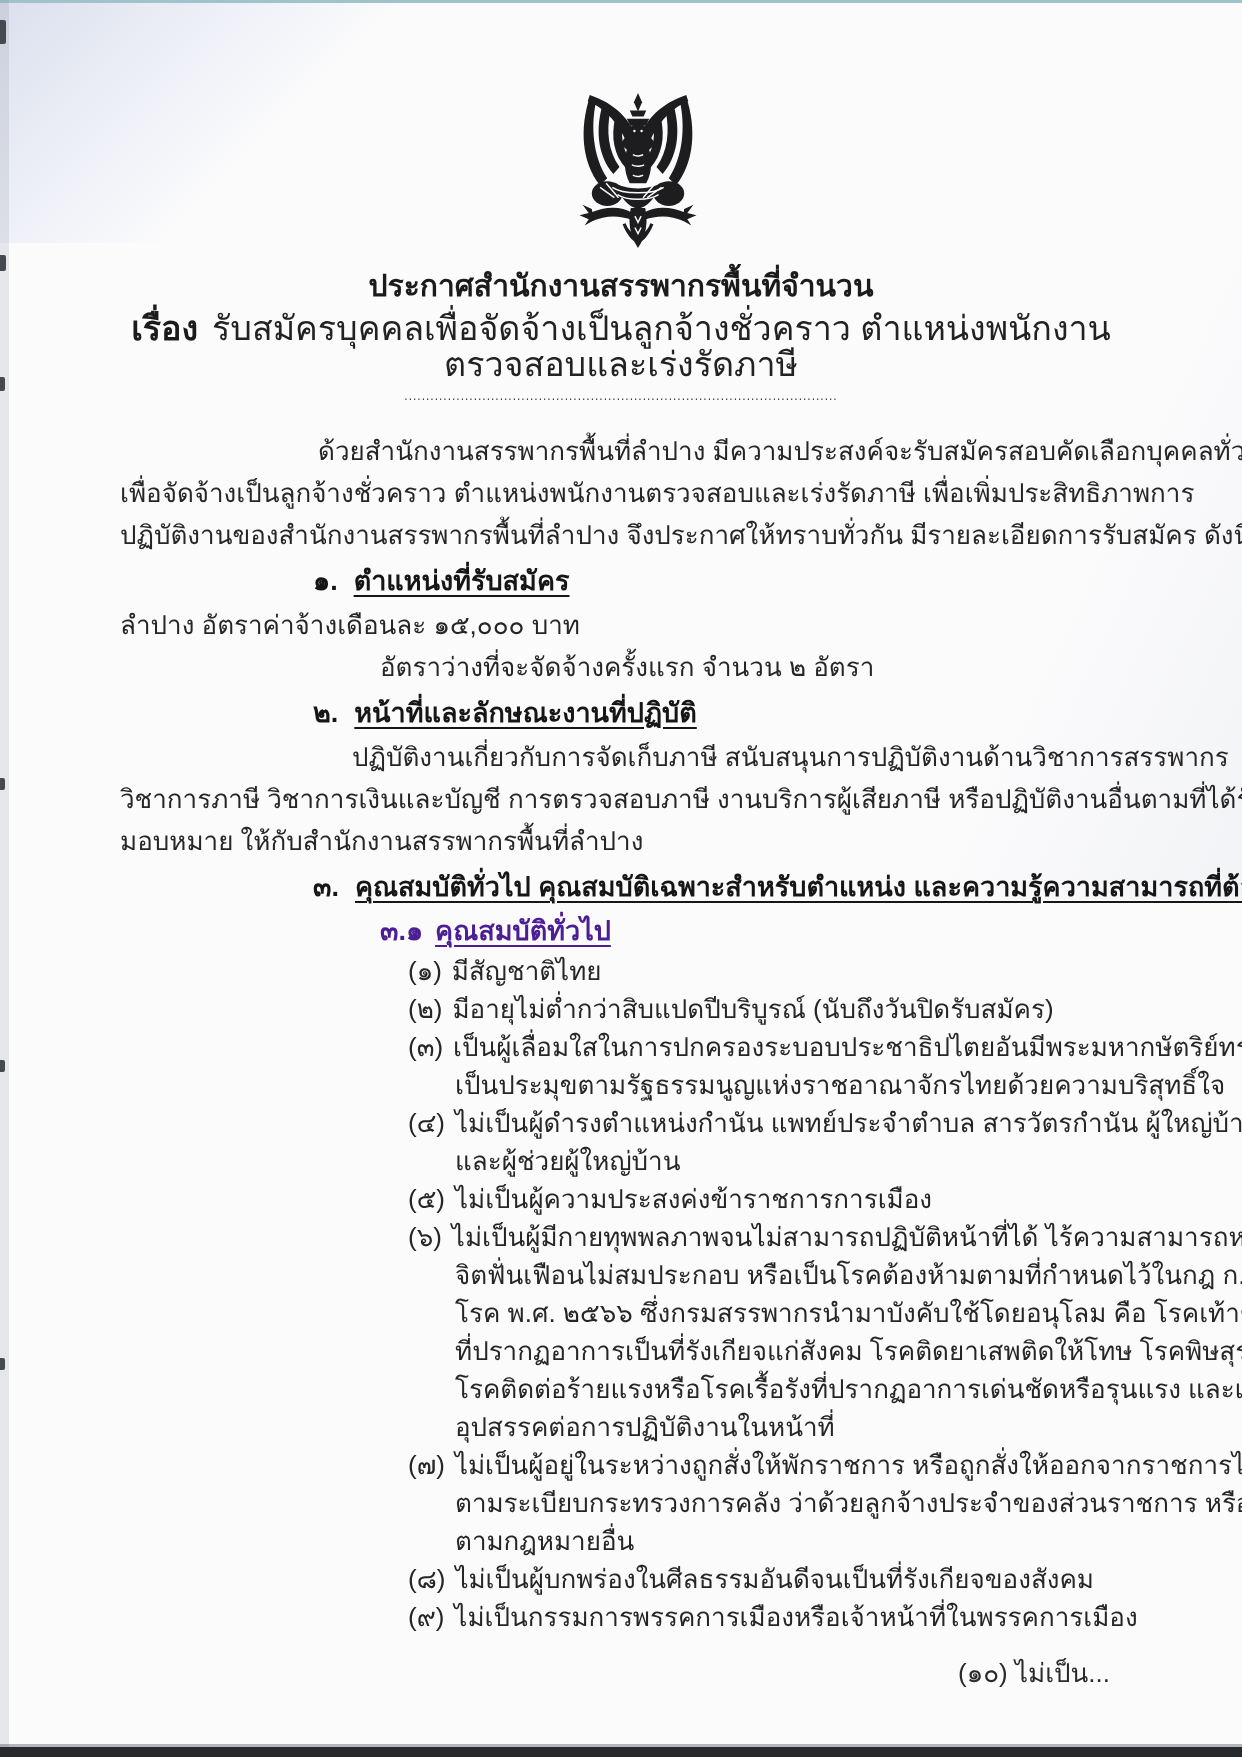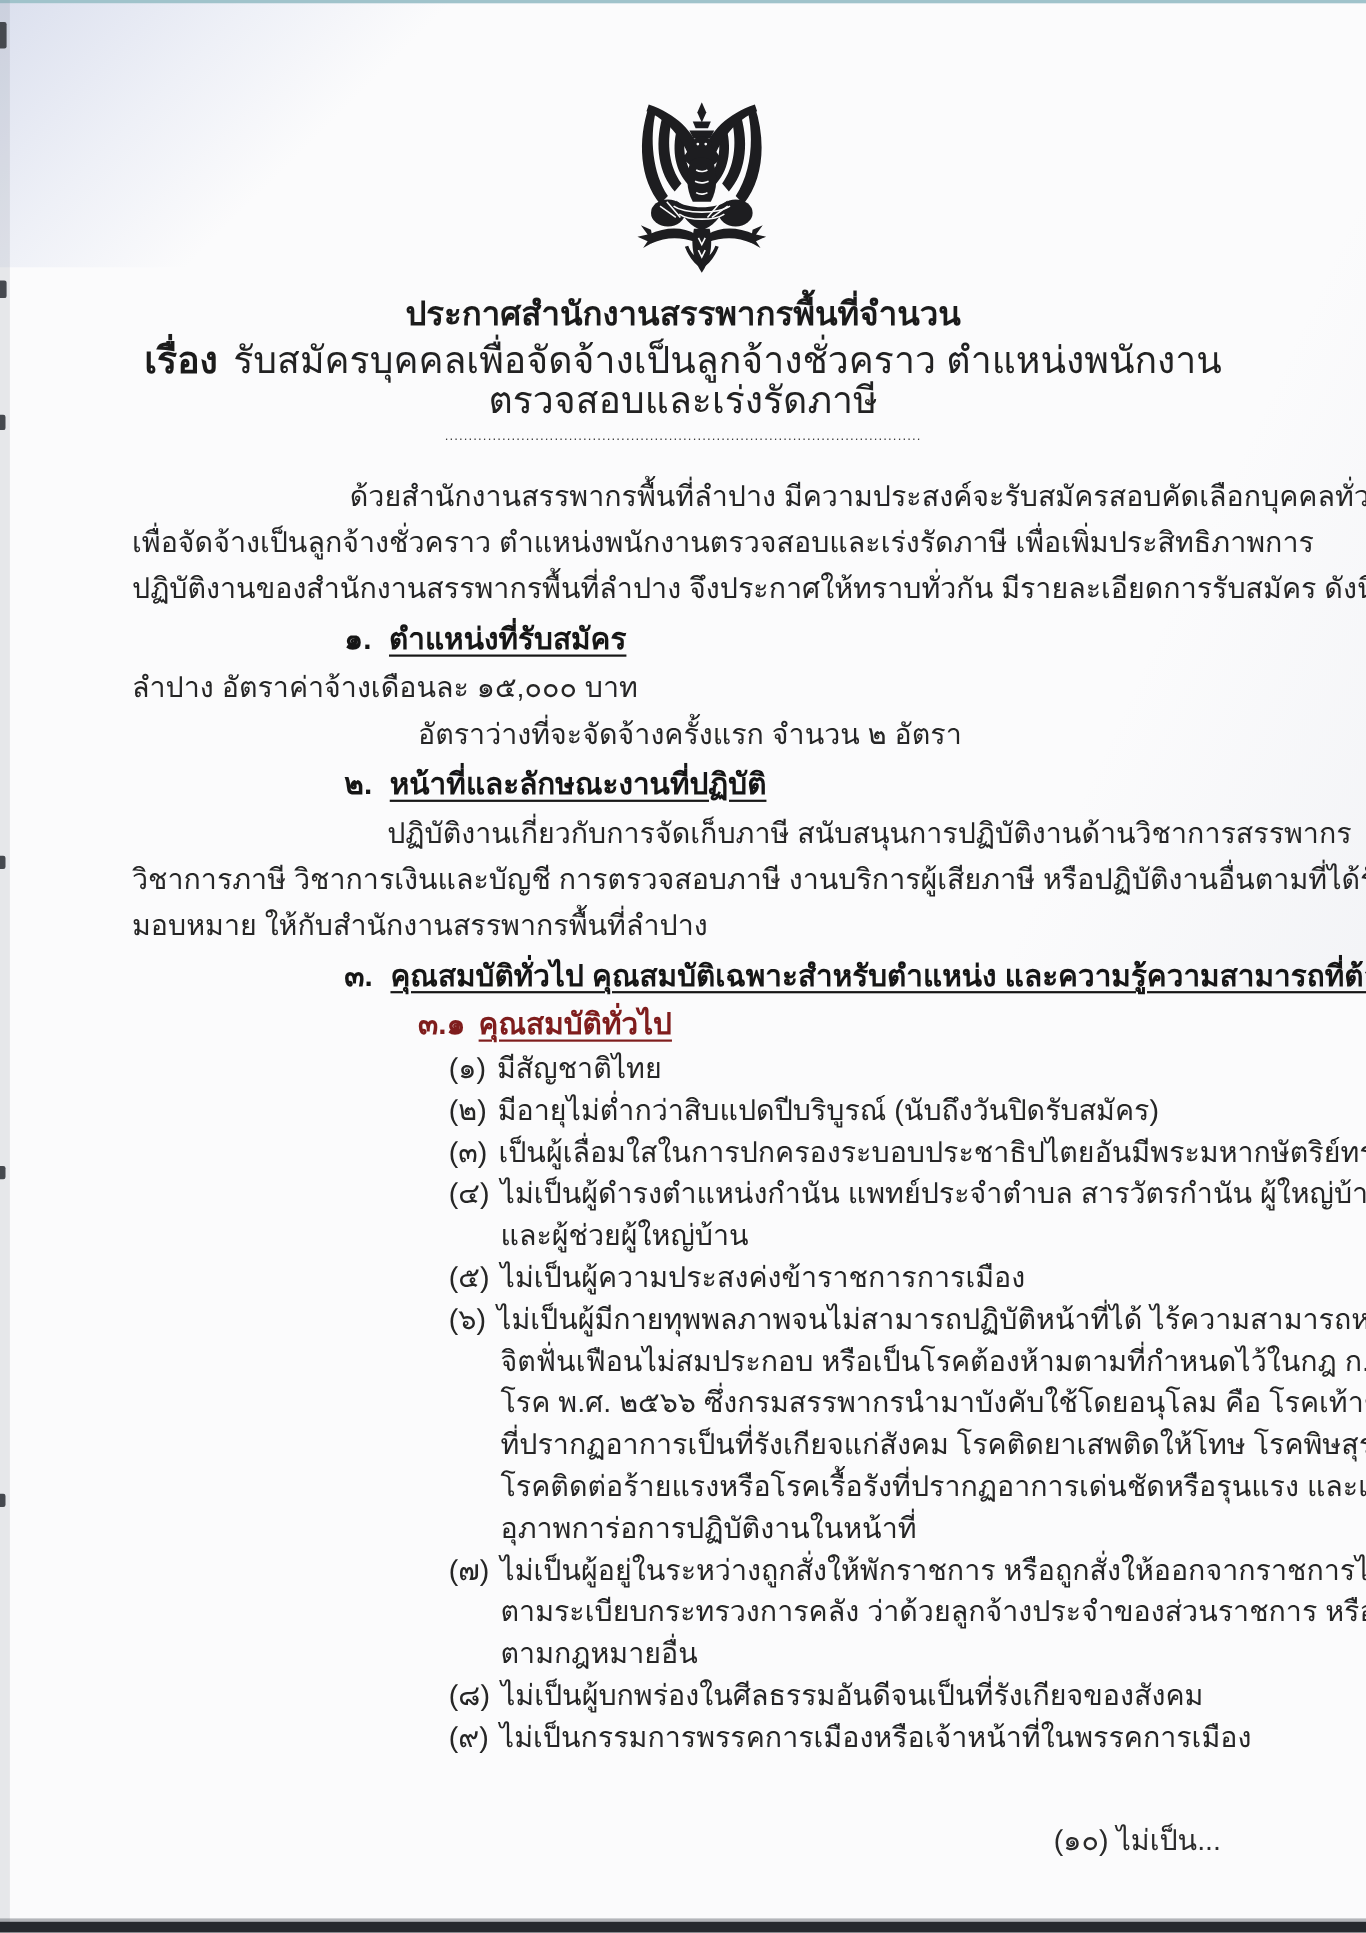--- a/index.html
+++ b/index.html
@@ -43,21 +43,21 @@
   .ln{font-size:26px;line-height:42px;white-space:nowrap;}
   .it{line-height:38px;}
   .ind-para{margin-left:198px;}      
   .ind-body{margin-left:232px;}      
   .ind-rate{margin-left:260px;}      
   .ind-item{margin-left:288px;}      
   .ind-wrap{margin-left:335px;}      
   .sechead{margin-top:2px;margin-left:193px;font-size:27px;line-height:46px;font-weight:700;color:#161616;white-space:nowrap;}
   .sechead .num{margin-right:16px;}
   .u{text-decoration:underline;text-underline-offset:5px;text-decoration-thickness:2px;}
-  .subhead{margin-left:260px;font-size:27px;line-height:42px;font-weight:700;color:#7f1d1d;white-space:nowrap;}
+  .subhead{margin-left:260px;font-size:27px;line-height:42px;font-weight:700;color:#4c1d95;white-space:nowrap;}
   .subhead .num{margin-right:12px;}
   .marker{margin-right:10px;}
   .footer-cont{position:absolute;top:1652px;right:132px;font-size:26px;color:#2a2a2a;}
 </style>
 </head>
 <body>
 
 <div class="scan-topline"></div>
 <div class="scan-corner"></div>
 <div class="scan-shade-right"></div>
@@ -161,38 +161,39 @@
     <span class="marker">(๑)</span><span>มีสัญชาติไทย</span>
   </div>
 
   <div class="ln it ind-item">
     <span class="marker">(๒)</span><span>มีอายุไม่ต่ำกว่าสิบแปดปีบริบูรณ์ (นับถึงวันปิดรับสมัคร)</span>
   </div>
 
   <div class="ln it ind-item">
     <span class="marker">(๓)</span><span>เป็นผู้เลื่อมใสในการปกครองระบอบประชาธิปไตยอันมีพระมหากษัตริย์ทรง</span>
   </div>
+  <div class="ln it ind-wrap">เป็นประมุขตามรัฐธรรมนูญแห่งราชอาณาจักรไทยด้วยความบริสุทธิ์ใจ</div>
 
   <div class="ln it ind-item">
     <span class="marker">(๔)</span><span>ไม่เป็นผู้ดำรงตำแหน่งกำนัน แพทย์ประจำตำบล สารวัตรกำนัน ผู้ใหญ่บ้าน</span>
   </div>
   <div class="ln it ind-wrap">และผู้ช่วยผู้ใหญ่บ้าน</div>
 
   <div class="ln it ind-item">
     <span class="marker">(๕)</span><span>ไม่เป็นผู้ความประสงค่งข้าราชการการเมือง</span>
   </div>
 
   <div class="ln it ind-item">
     <span class="marker">(๖)</span><span>ไม่เป็นผู้มีกายทุพพลภาพจนไม่สามารถปฏิบัติหน้าที่ได้ ไร้ความสามารถหรือ</span>
   </div>
   <div class="ln it ind-wrap">จิตฟั่นเฟือนไม่สมประกอบ หรือเป็นโรคต้องห้ามตามที่กำหนดไว้ในกฎ ก.พ. ว่าด้วย</div>
   <div class="ln it ind-wrap">โรค พ.ศ. ๒๕๖๖ ซึ่งกรมสรรพากรนำมาบังคับใช้โดยอนุโลม คือ โรคเท้าช้างในระยะ</div>
   <div class="ln it ind-wrap">ที่ปรากฏอาการเป็นที่รังเกียจแก่สังคม โรคติดยาเสพติดให้โทษ โรคพิษสุราเรื้อรัง</div>
   <div class="ln it ind-wrap">โรคติดต่อร้ายแรงหรือโรคเรื้อรังที่ปรากฏอาการเด่นชัดหรือรุนแรง และเป็น</div>
-  <div class="ln it ind-wrap">อุภาพการ่อการปฏิบัติงานในหน้าที่</div>
+  <div class="ln it ind-wrap">อุปสรรคต่อการปฏิบัติงานในหน้าที่</div>
 
   <div class="ln it ind-item">
     <span class="marker">(๗)</span><span>ไม่เป็นผู้อยู่ในระหว่างถูกสั่งให้พักราชการ หรือถูกสั่งให้ออกจากราชการไว้ก่อน</span>
   </div>
   <div class="ln it ind-wrap">ตามระเบียบกระทรวงการคลัง ว่าด้วยลูกจ้างประจำของส่วนราชการ หรือ</div>
   <div class="ln it ind-wrap">ตามกฎหมายอื่น</div>
 
   <div class="ln it ind-item">
     <span class="marker">(๘)</span><span>ไม่เป็นผู้บกพร่องในศีลธรรมอันดีจนเป็นที่รังเกียจของสังคม</span>
   </div>

